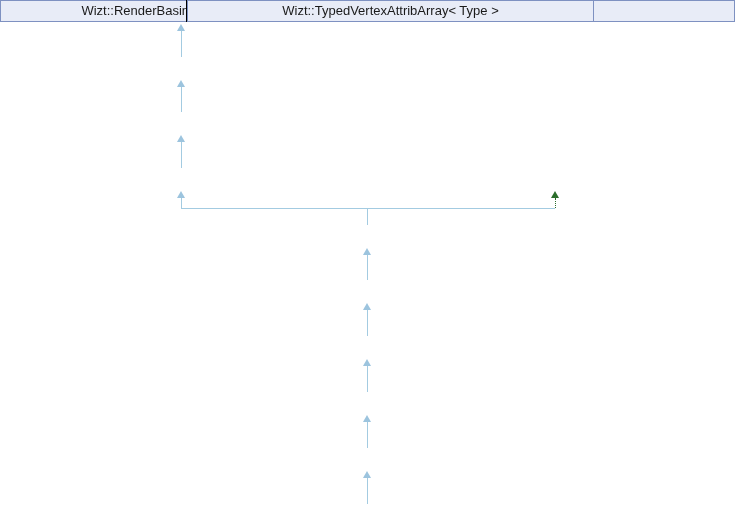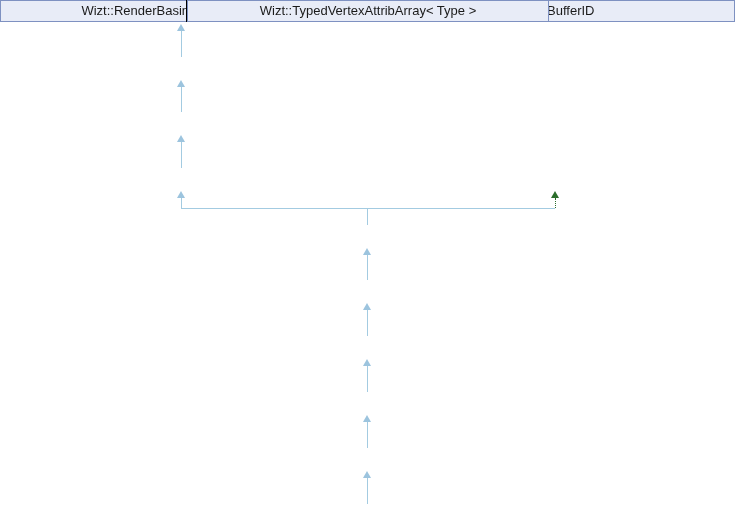--- a/index.html
+++ b/index.html
@@ -23,21 +23,21 @@
     background:repeating-linear-gradient(135deg,#dde2f0 0,#dde2f0 4px,#ffffff 4px,#ffffff 9px);
     border:1px dashed #8b9cc8;
   }
   #n-bufferarray .hatch-label{
     text-shadow:1px 0 0 #fff,-1px 0 0 #fff,0 1px 0 #fff,0 -1px 0 #fff;
   }
   #n-typedbufferarraybase  {left:187px;top:280;width:362px;}
   #n-typedbufferarray      {left:187px;top:336;width:362px;}
   #n-typedvertexbufferarray{left:187px;top:392;width:362px;}
   #n-vertexattribarray     {left:186px;top:448;width:363px;background:#ffffff;border:1px solid #000000;}
-  #n-typedvertexattribarray{left:187px;top:504;width:362px;}
+  #n-typedvertexattribarray{left:187px;top:504;width:407px;}
 
   
   .edge-v{position:absolute;width:1px;background:#a3cbe1;}
   .edge-h{position:absolute;height:1px;background:#a3cbe1;}
   .arrow{
     position:absolute;width:0;height:0;
     border-left:4px solid transparent;border-right:4px solid transparent;
     border-bottom:7px solid #9cc4de;
   }
   .arrow-green{

